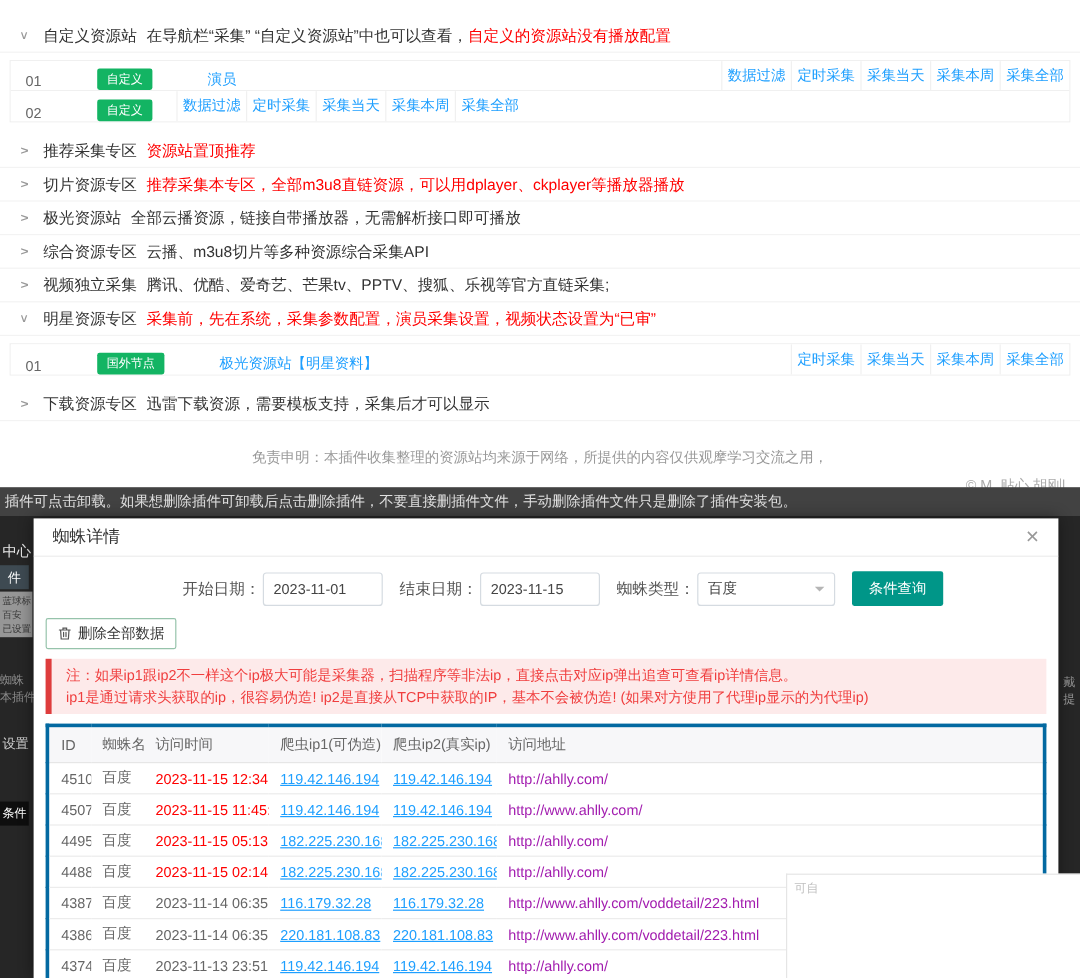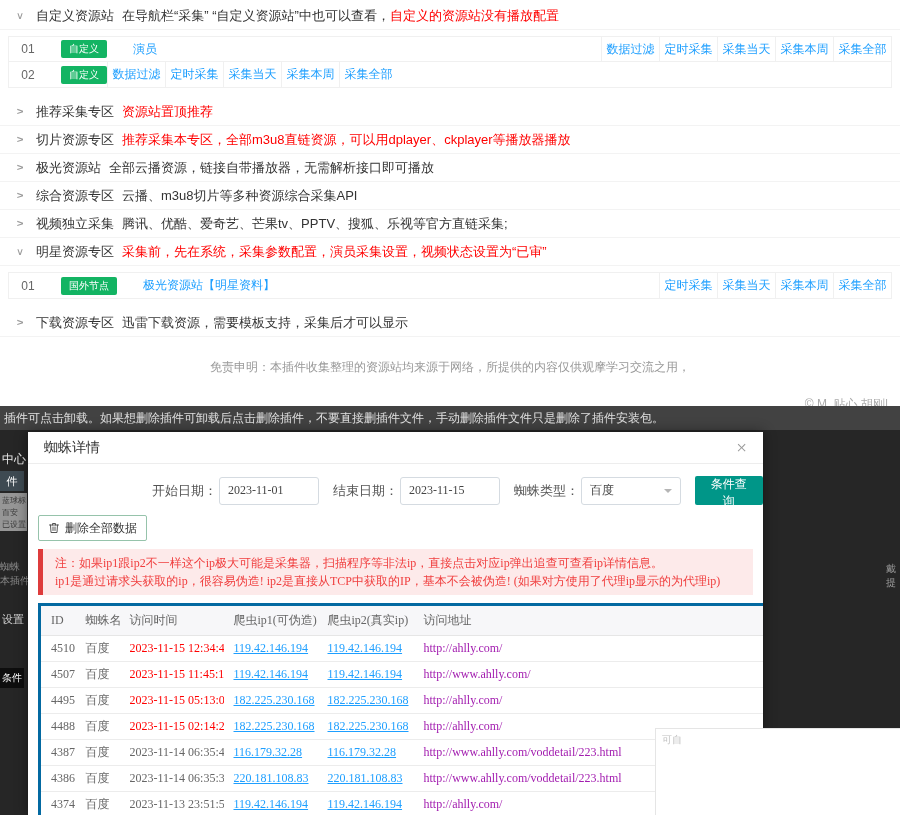--- a/index.html
+++ b/index.html
@@ -1,52 +1,52 @@
 <!DOCTYPE html>
 <html><head>
 <meta charset="utf-8">
 <style>
   * { box-sizing: border-box; margin: 0; padding: 0; }
   html,body { width:900px; height:815px; overflow:hidden; }
   body { position:relative; font-family:"Liberation Sans","DejaVu Sans",sans-serif; background:#fff; }
   a { text-decoration:none; cursor:pointer; }
 
   
-  .page-top { position:absolute; left:0; top:0; width:900px; height:322px; background:#fff; padding-top:2px; }
+  .page-top { position:absolute; left:0; top:0; width:900px; height:322px; background:#fff; padding-top:16px; }
   .sec { height:28px; display:flex; align-items:center; padding:0 12px 0 14px; border-bottom:1px solid #f3f3f3; font-size:13px; color:#333; cursor:pointer; }
   .caret { display:inline-block; color:#999; font-size:11px; margin-right:10px; width:12px; text-align:center; transform:scaleY(.9); }
   .caret::before { content:"∨"; }
   .caret.r { transform:rotate(-90deg) scaleY(.9); }
   .sec-title { color:#333; margin-right:8px; white-space:nowrap; }
   .sec-desc { color:#333; white-space:nowrap; }
   .sec-desc.red { color:#f00; }
 
   .res-table { margin:6px 8px 10px; border:1px solid #f0f0f0; }
-  .res-row { display:flex; align-items:center; height:25px; border-bottom:1px solid #f0f0f0; font-size:12px; background:#fff; }
+  .res-row { display:flex; align-items:flex-end; height:25px; border-bottom:1px solid #f0f0f0; font-size:12px; background:#fff;gap:20px; }
   .res-row:last-child { border-bottom:none; }
   .idx { width:38px; text-align:center; color:#666; }
   .badge { color:#fff; font-size:10px; padding:2px 8px; border-radius:2px; margin-left:14px; background:#13b463; white-space:nowrap; }
   .res-name { margin-left:26px; color:#1e9fff; flex:1; font-size:12px; }
   .actions { display:flex; height:100%; }
   .action { width:58px; display:flex; align-items:center; justify-content:center; color:#1e9fff; border-left:1px solid #f0f0f0; font-size:12px; }
 
   .disclaimer { text-align:center; color:#999; font-size:12px; margin-top:22px; }
   .copyright { position:absolute; right:12px; top:396px; color:#aaa; font-size:12px; }
 
   
   .notice-bar { position:absolute; left:0; top:406px; width:900px; height:24px; background:#424242; color:#e0e0e0; font-size:12px; display:flex; align-items:center; padding-left:4px; z-index:5; white-space:nowrap; }
 
   
   .backdrop { position:absolute; left:0; top:430px; width:900px; height:385px; background:#262626; z-index:6; }
   .frag { position:absolute; white-space:nowrap;font-family:Liberation Mono, monospace; }
   .fragbox { position:absolute; width:24px; height:20px; color:#fff; font-size:11px; display:flex; align-items:center; justify-content:center; overflow:hidden; }
   .fragpanel { position:absolute; width:27px; height:38px; background:#969696; color:#3a3a3a; font-size:8px; line-height:12px; padding:2px 0 0 2px; overflow:hidden; }
 
   
-  .modal { position:absolute; left:28px; top:432px; width:735px; height:383px; background:#fff; z-index:10; box-shadow:0 0 12px rgba(0,0,0,.45); overflow:hidden;font-family:Liberation Serif, serif; }
+  .modal { position:absolute; left:28px; top:432px; width:854px; height:383px; background:#fff; z-index:10; box-shadow:0 0 12px rgba(0,0,0,.45); overflow:hidden; }
   .modal-header { height:32px; display:flex; align-items:center; padding:0 16px; border-bottom:1px solid #ededed; }
   .modal-title { font-size:14px; color:#333; }
   .modal-close { margin-left:auto; color:#999; font-size:19px; line-height:1; cursor:pointer; }
 
   .form-row { display:flex; align-items:center; margin:12px 0 0 124px; font-size:13px; color:#555; }
   .flabel { margin-right:2px; white-space:nowrap; }
   .finput { width:100px; height:28px; border:1px solid #d5dbe1; border-radius:3px; padding:0 8px; font-size:12px; color:#444; margin-right:14px; outline:none; font-family:inherit; }
   .fselect { width:115px; height:28px; border:1px solid #d5dbe1; border-radius:3px; padding:0 8px; font-size:12px; color:#444; margin-right:14px; display:flex; align-items:center; background:#fff; cursor:pointer; }
   .sel-caret { margin-left:auto; width:0; height:0; border:4px solid transparent; border-top-color:#b5b5b5; margin-top:4px; }
   .btn-query { background:#009688; color:#fff; font-size:12px; height:29px; padding:0 14px; border:none; border-radius:2px; cursor:pointer; font-family:inherit; }

